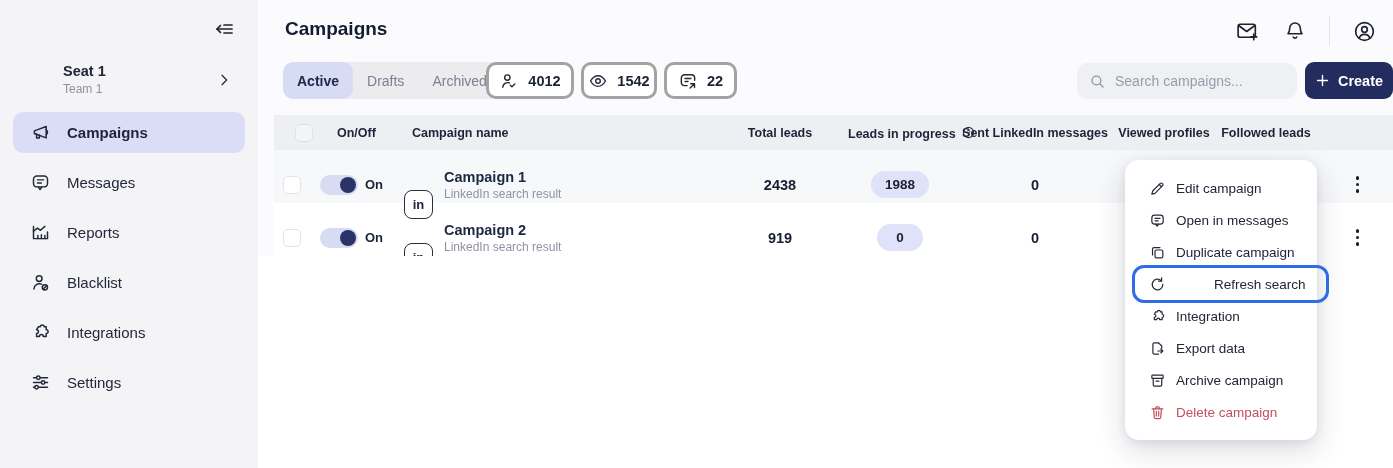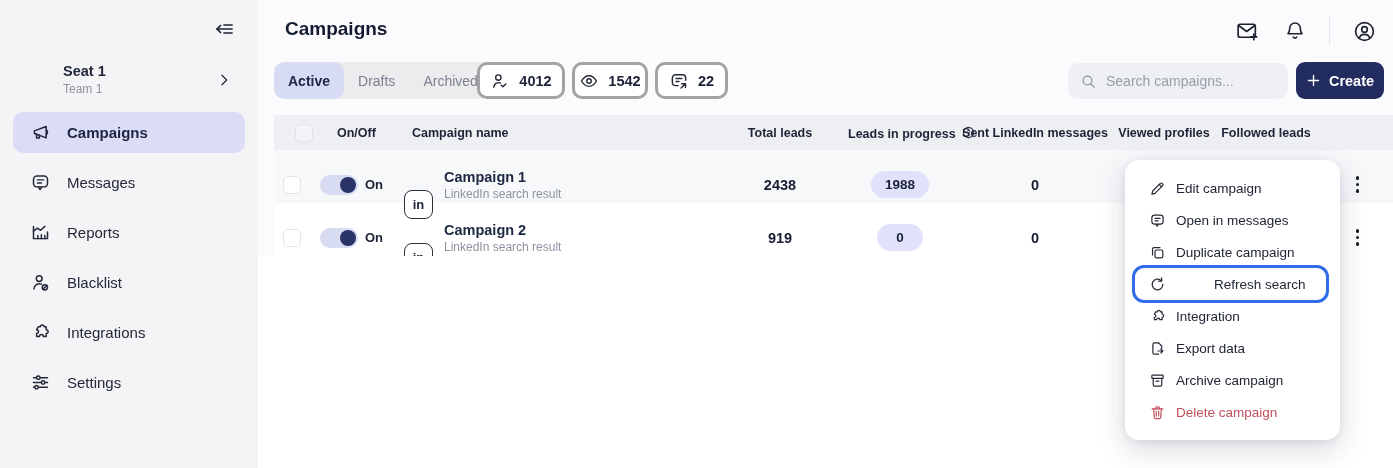--- a/index.html
+++ b/index.html
@@ -22,21 +22,21 @@
   .nav-item.active .nav-label { font-weight:600; color:#1d2440; }
 
   
   .main { position:absolute; left:258px; top:0; width:1135px; height:468px; background:#fbfbfd; }
   .page-title { position:absolute; left:27px; top:18px; font-size:19px; font-weight:700; color:#141b33; }
   .header-icons { position:absolute; right:16px; top:16px; display:flex; align-items:center; gap:22px; }
   .hicon { display:inline-flex; width:25px; height:25px; color:#1d2230; background:none; border:none; cursor:pointer; align-items:center; justify-content:center; }
   .hdivider { width:1px; height:30px; background:#e4e5ea; }
 
   
-  .toolbar { position:absolute; left:0; top:62px; right:0; height:37px; }
+  .toolbar { position:absolute; left:9px; top:62px; right:0; height:37px; }
   .tab-group { position:absolute; left:16px; top:0; height:37px; display:flex; background:#ececef; border-radius:10px; overflow:hidden; }
   .tab { display:flex; align-items:center; padding:0 14px; font-size:14px; color:#7c8191; background:none; border:none; cursor:pointer; }
   .tab.active { background:#d8dbf4; border-radius:10px; color:#20284a; font-weight:700; }
   .stat-chip { position:absolute; top:0; height:37px; display:flex; align-items:center; justify-content:center; gap:9px; background:#ffffff; border:3px solid #a3a3a3; border-radius:10px; cursor:pointer; }
   .stat-chip .icon { display:inline-flex; width:20px; height:20px; color:#252a38; }
   .stat-value { font-size:14.5px; font-weight:700; color:#1b2236; }
   .chip-1 { left:219px; width:88px; }
   .chip-2 { left:314px; width:76px; }
   .chip-3 { left:397px; width:73px; }
   .search-box { position:absolute; left:810px; top:1px; width:220px; height:36px; background:#eef0f3; border-radius:10px; display:flex; align-items:center; padding:0 12px; gap:9px; }
@@ -67,21 +67,21 @@
   .li-badge { width:29px; height:29px; border:1.7px solid #2a2f3c; border-radius:8px; display:flex; align-items:center; justify-content:center; font-size:13px; font-weight:700; color:#20263a; background:#fff;margin-top:40px; }
   .c-name { font-size:14.5px; font-weight:700; color:#1c2742; line-height:1.25; }
   .c-sub { font-size:12px; color:#8d93a0; margin-top:1px; }
   .num { font-size:14.5px; font-weight:600; color:#161e33; text-align:center; }
   .badge { display:inline-block; min-width:46px; padding:6px 14px; border-radius:15px; background:#dfe2f8; font-size:13.5px; font-weight:700; color:#1b2236; text-align:center; }
   .kebab { justify-self:center; display:flex; flex-direction:column; gap:3px; background:none; border:none; cursor:pointer; padding:6px; }
   .kebab i { width:3.5px; height:3.5px; border-radius:50%; background:#161b28; }
   .q-icon { display:inline-flex; width:15px; height:15px; color:#30364a; vertical-align:-2px; margin-left:5px; }
 
   
-  .menu { position:absolute; left:867px; top:160px; width:215px; background:#ffffff; border-radius:14px; box-shadow:0 10px 30px rgba(22,28,60,.16), 0 2px 8px rgba(22,28,60,.08); padding:12px 0; z-index:9; }
+  .menu { position:absolute; left:867px; top:160px; width:192px; background:#ffffff; border-radius:14px; box-shadow:0 10px 30px rgba(22,28,60,.16), 0 2px 8px rgba(22,28,60,.08); padding:12px 0; z-index:9; }
   .menu-item { display:flex; align-items:center; gap:10px; height:32px; padding-left:24px; cursor:pointer; background:none; border:none; width:100%; font-family:"Liberation Sans",sans-serif; }
   .menu-item .icon { display:inline-flex; width:17px; height:17px; color:#272b36; flex:0 0 auto; }
   .menu-label { font-size:13.5px; color:#212636; white-space:nowrap; }
   .menu-item.highlighted { height:38px; width:fit-content; margin:-3px 0 -3px 7px; border:3.5px solid #2f6ce8; border-radius:12px; padding:0 20px 0 14px;gap:48px; }
   .menu-item.danger .icon { color:#c2505c; }
   .menu-item.danger .menu-label { color:#c2505c; }
   svg { display:block; }
 </style>
 </head>
 <body>

